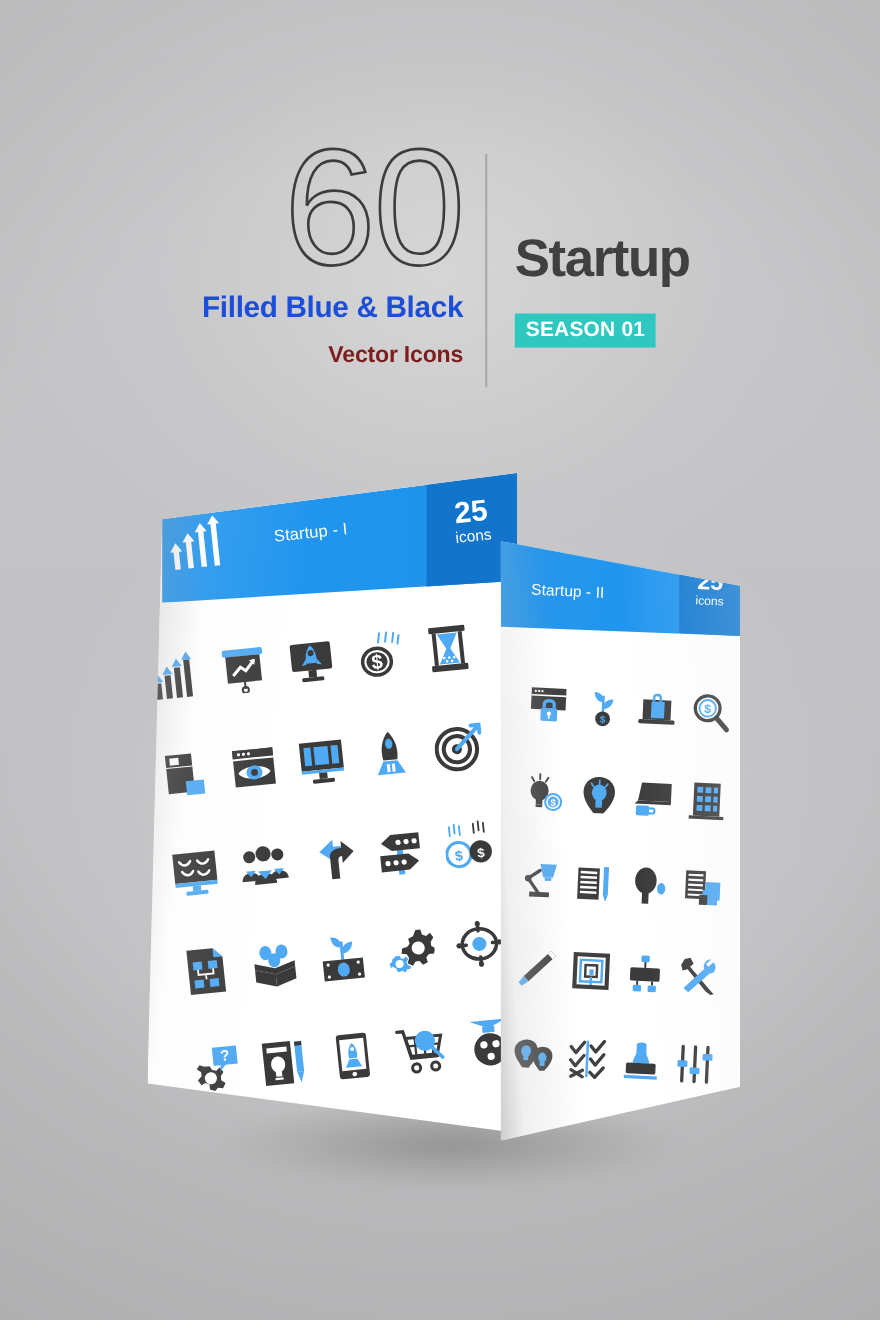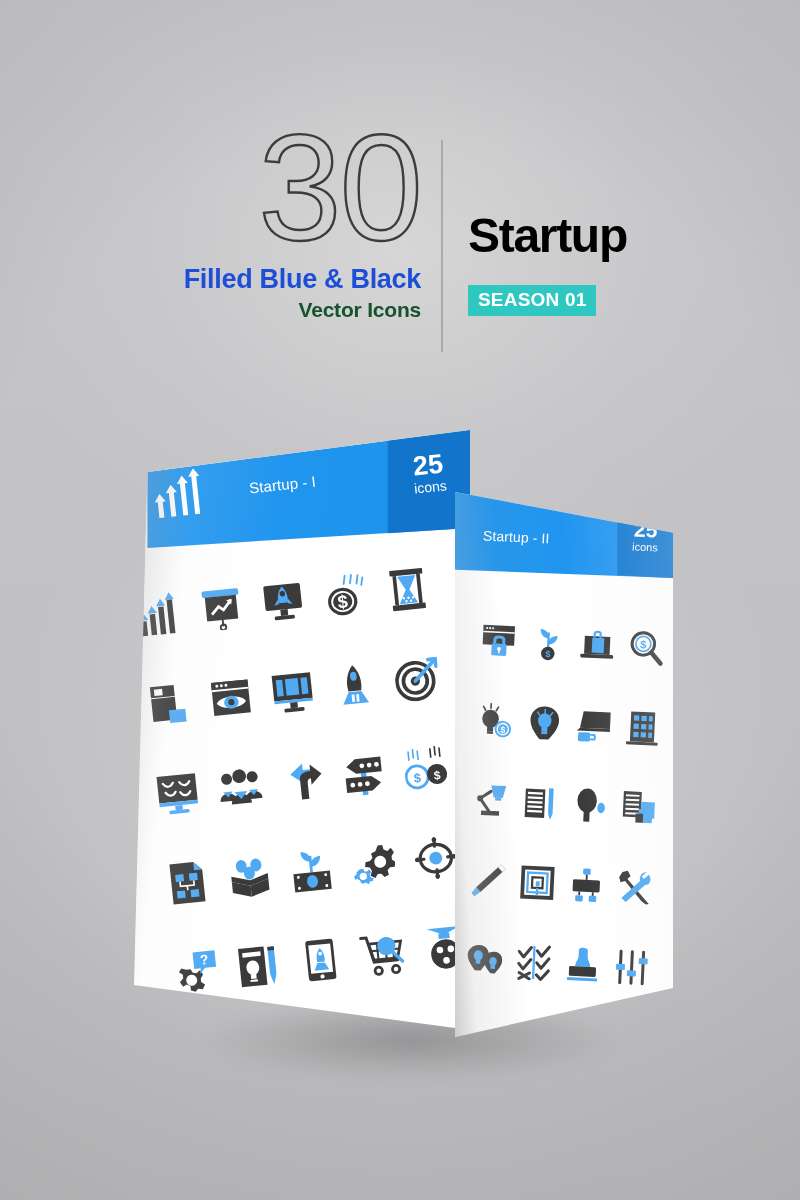--- a/index.html
+++ b/index.html
@@ -38,30 +38,30 @@
     color:transparent;
     -webkit-text-stroke:2.4px #3c3c3c;
     font-family:"Liberation Sans", sans-serif;
     display:block; padding-top:4px;
   }
   #sub1{
     font-size:27px; font-weight:bold; color:#1d4ed8;
     letter-spacing:-.3px; margin-top:14px;
   }
   #sub2{
-    font-size:21px; font-weight:bold; color:#14532d;
-    letter-spacing:-.2px; margin-top:3px;padding-left:28px;
+    font-size:21px; font-weight:bold; color:#7f1d1d;
+    letter-spacing:-.2px; margin-top:16px;padding-left:28px;
   }
   #hdr-divider{
     position:absolute; left:441px; top:18px;
     width:2px; height:212px; background:#a9a9ab;
   }
   #hdr-right{ position:absolute; left:468px; top:0; width:330px; height:240px; }
   #brand-title{
-    font-size:48px; font-weight:bold; color:#000000;
+    font-size:48px; font-weight:bold; color:#404040;
     letter-spacing:-1.3px; margin-top:86px;
   }
   #season-badge{
     display:inline-block; margin-top:22px;
     background:#2fc8c1; color:#fff;
     font-size:19px; font-weight:bold; letter-spacing:.2px;
     padding:4px 10px 5px 10px;
   }
 
   
@@ -167,21 +167,21 @@
 </style>
 </head>
 <body>
 
 <div id="bg-glow"></div>
 <div id="vignette"></div>
 
 <div id="header">
 
   <div id="hdr-left">
-    <div id="big-number">30</div>
+    <div id="big-number">60</div>
     <div id="sub1">Filled Blue &amp; Black</div>
     <div id="sub2">Vector Icons</div>
   </div>
 
   <div id="hdr-divider"></div>
 
   <div id="hdr-right">
     <div id="brand-title">Startup</div>
     <div id="season-badge">SEASON 01</div>
   </div>

